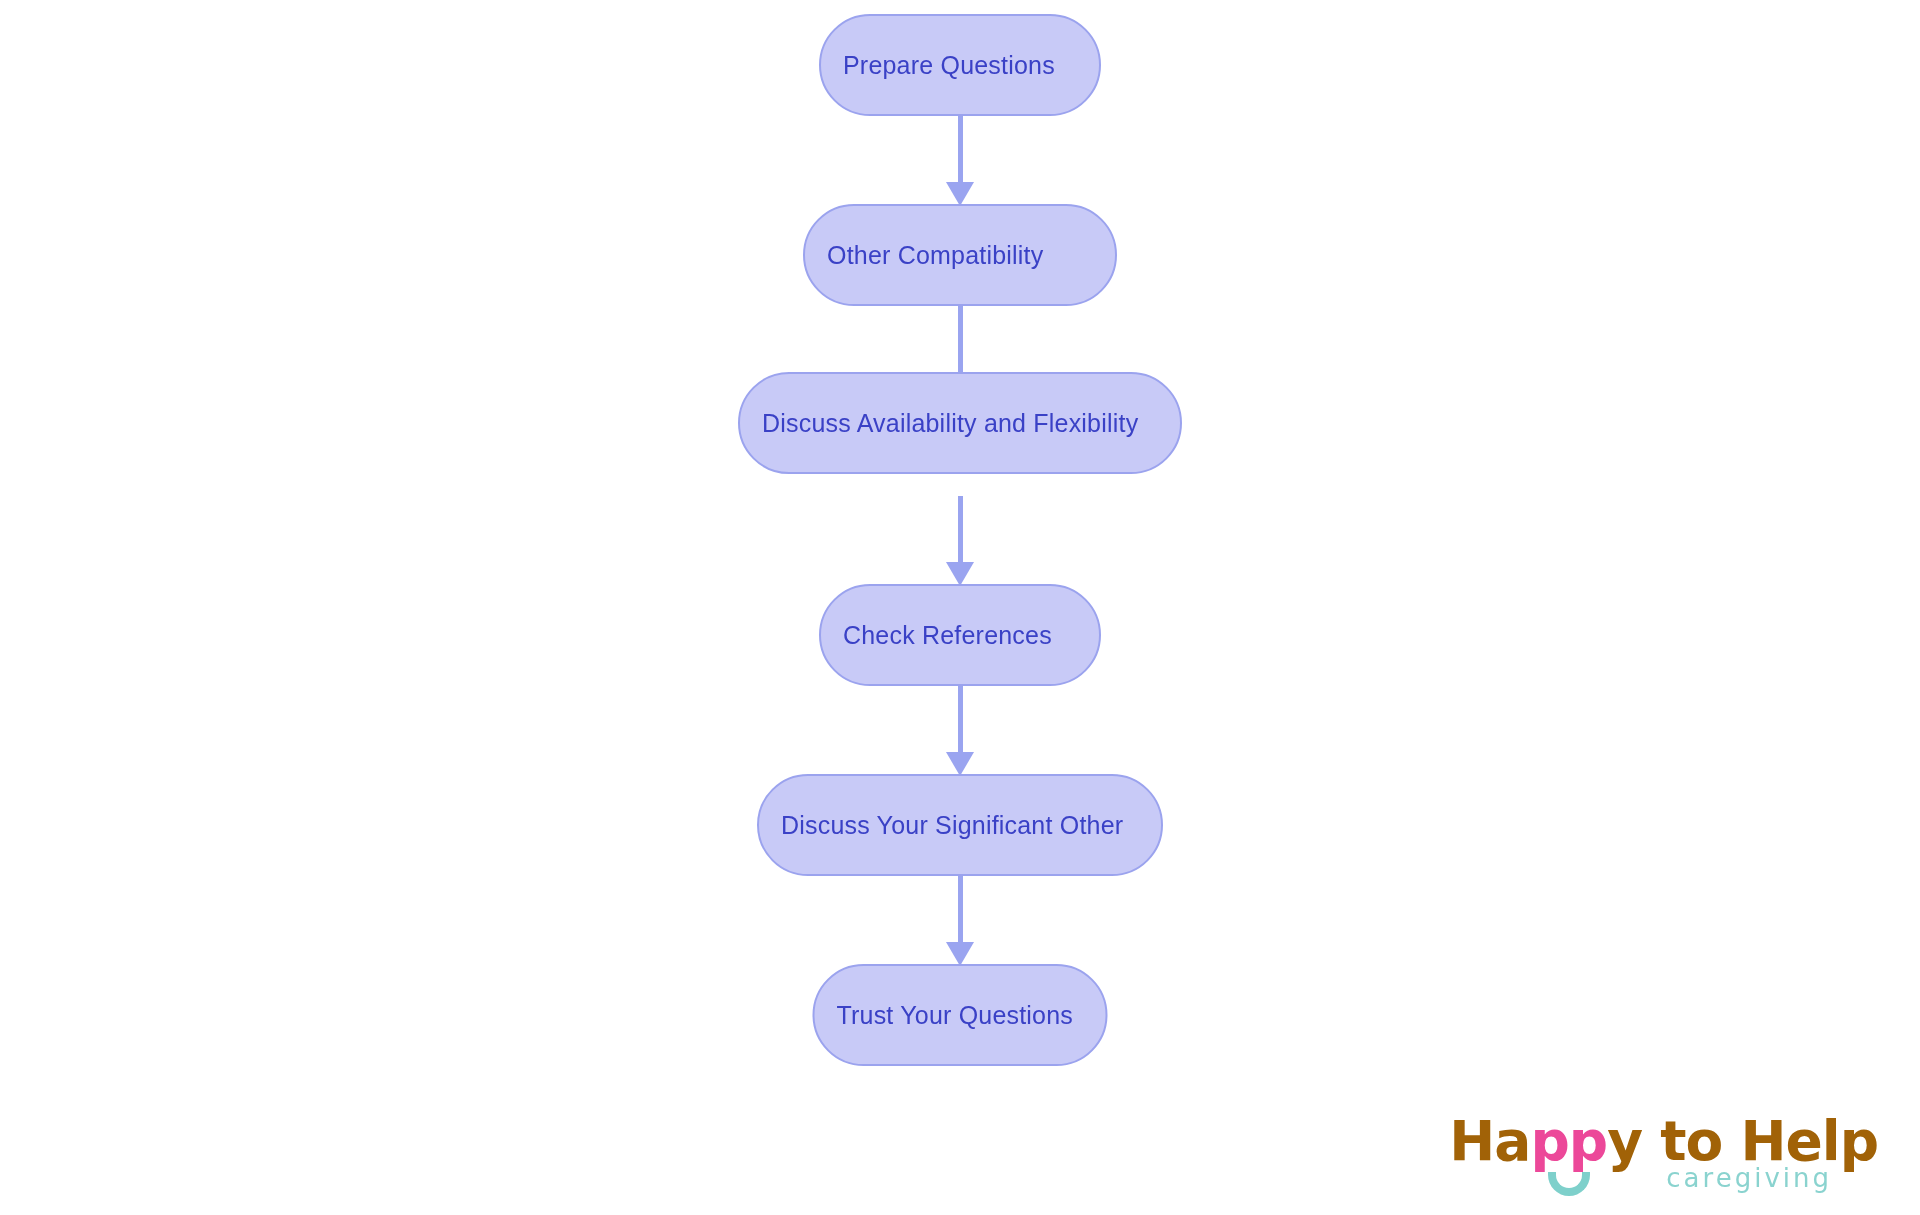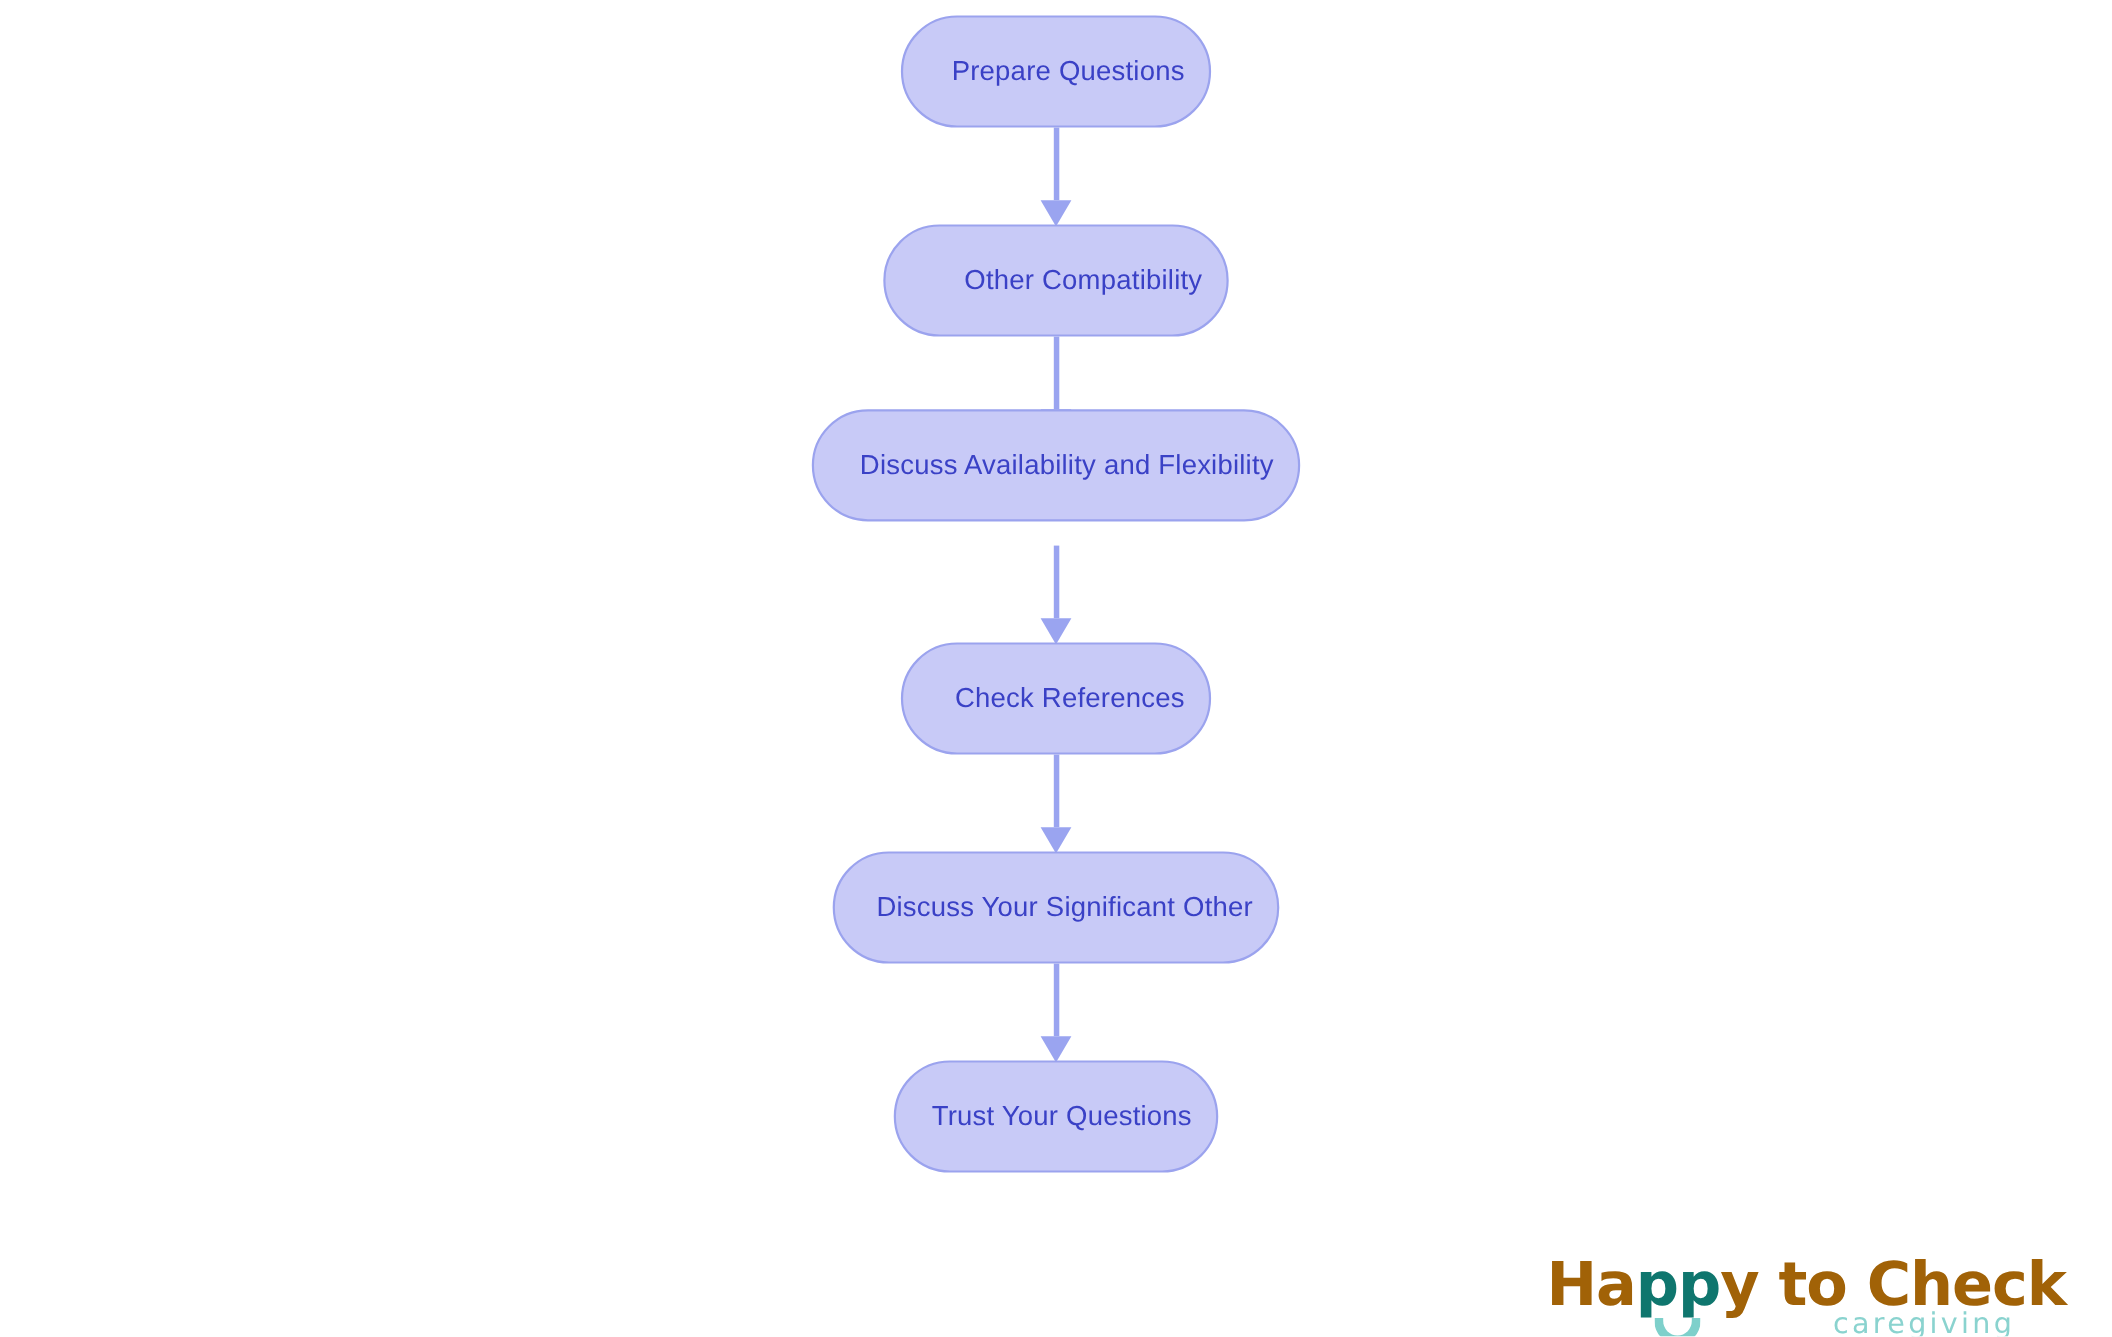--- a/index.html
+++ b/index.html
@@ -26,21 +26,21 @@
     padding: 0 22px;
     background: #c8caf7;
     border: 2px solid #9ba3ee;
     border-radius: 52px;
     color: #3a41c6;
     font-size: 25px;
     font-weight: 500;
     letter-spacing: 0.2px;
     display: flex;
     align-items: center;
-    justify-content: flex-end;
+    justify-content: flex-start;
     white-space: nowrap;
   }
   .n1 { top: 14px;  min-width: 282px; }
   .n2 { top: 204px; min-width: 314px; }
   .n3 { top: 372px; min-width: 444px; }
   .n4 { top: 584px; min-width: 282px; }
   .n5 { top: 774px; min-width: 406px; }
   .n6 { top: 964px; min-width: 295px; }
 
   
@@ -82,21 +82,21 @@
   .logo-main {
     font-family: "DejaVu Sans", sans-serif;
     font-weight: bold;
     font-size: 55px;
     line-height: 1;
     letter-spacing: -1px;
     color: #f0726b;
     white-space: nowrap;
   }
   .logo-main .coral { color: #a16207; }
-  .logo-main .teal  { color: #0f766e; position: relative; display: inline-block; margin-top: 26px; }
+  .logo-main .teal  { color: #ec4899; position: relative; display: inline-block; }
   .smile {
     position: absolute;
     left: 50%;
     transform: translateX(-50%);
     top: 58px;
     width: 26px;
     height: 16px;
     border: 8px solid #7ed0cb;
     border-top: none;
     border-radius: 0 0 24px 24px;
@@ -162,18 +162,18 @@
     <div class="stem"></div>
     <div class="head"></div>
   </div>
 
   <div class="node n6">
     <span>Trust Your Questions</span>
   </div>
 
   <div class="logo">
     <div class="logo-main">
-      <span class="coral">Ha</span><span class="teal"><span>pp</span><span class="smile"></span></span><span class="coral">y to Check</span>
+      <span class="coral">Ha</span><span class="teal"><span>pp</span><span class="smile"></span></span><span class="coral">y to Help</span>
     </div>
     <div class="logo-sub">caregiving</div>
   </div>
 
 </div>
 
 </body></html>

